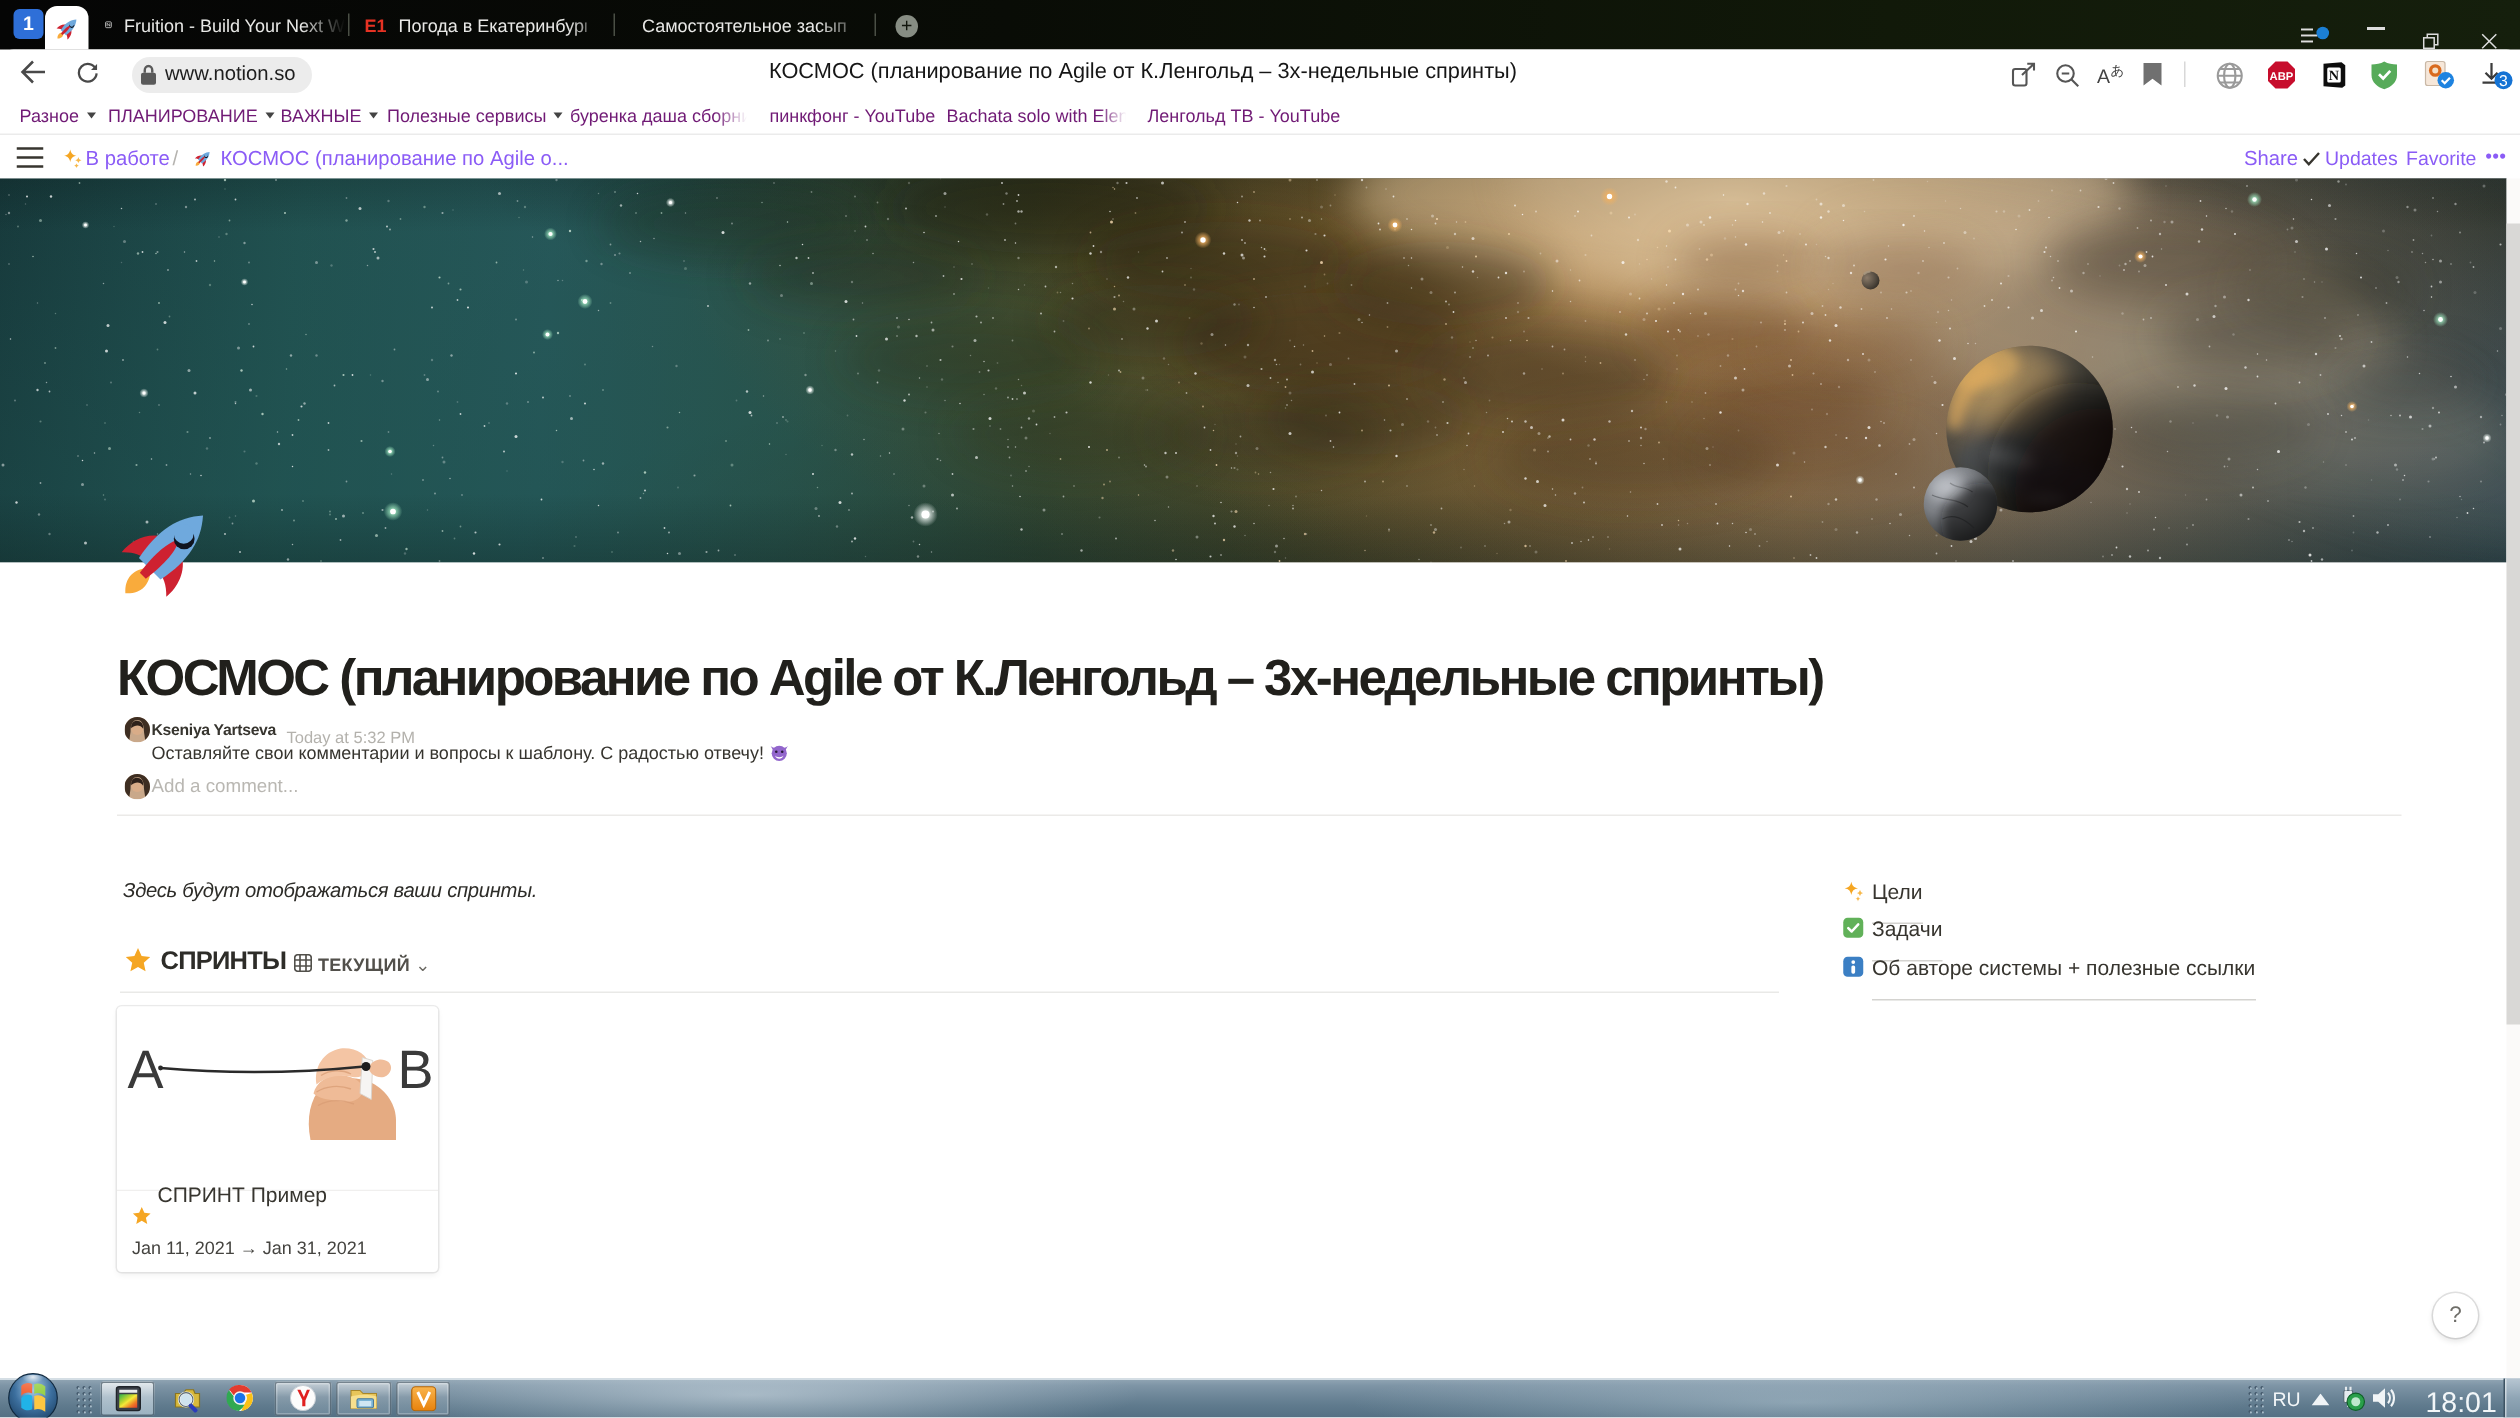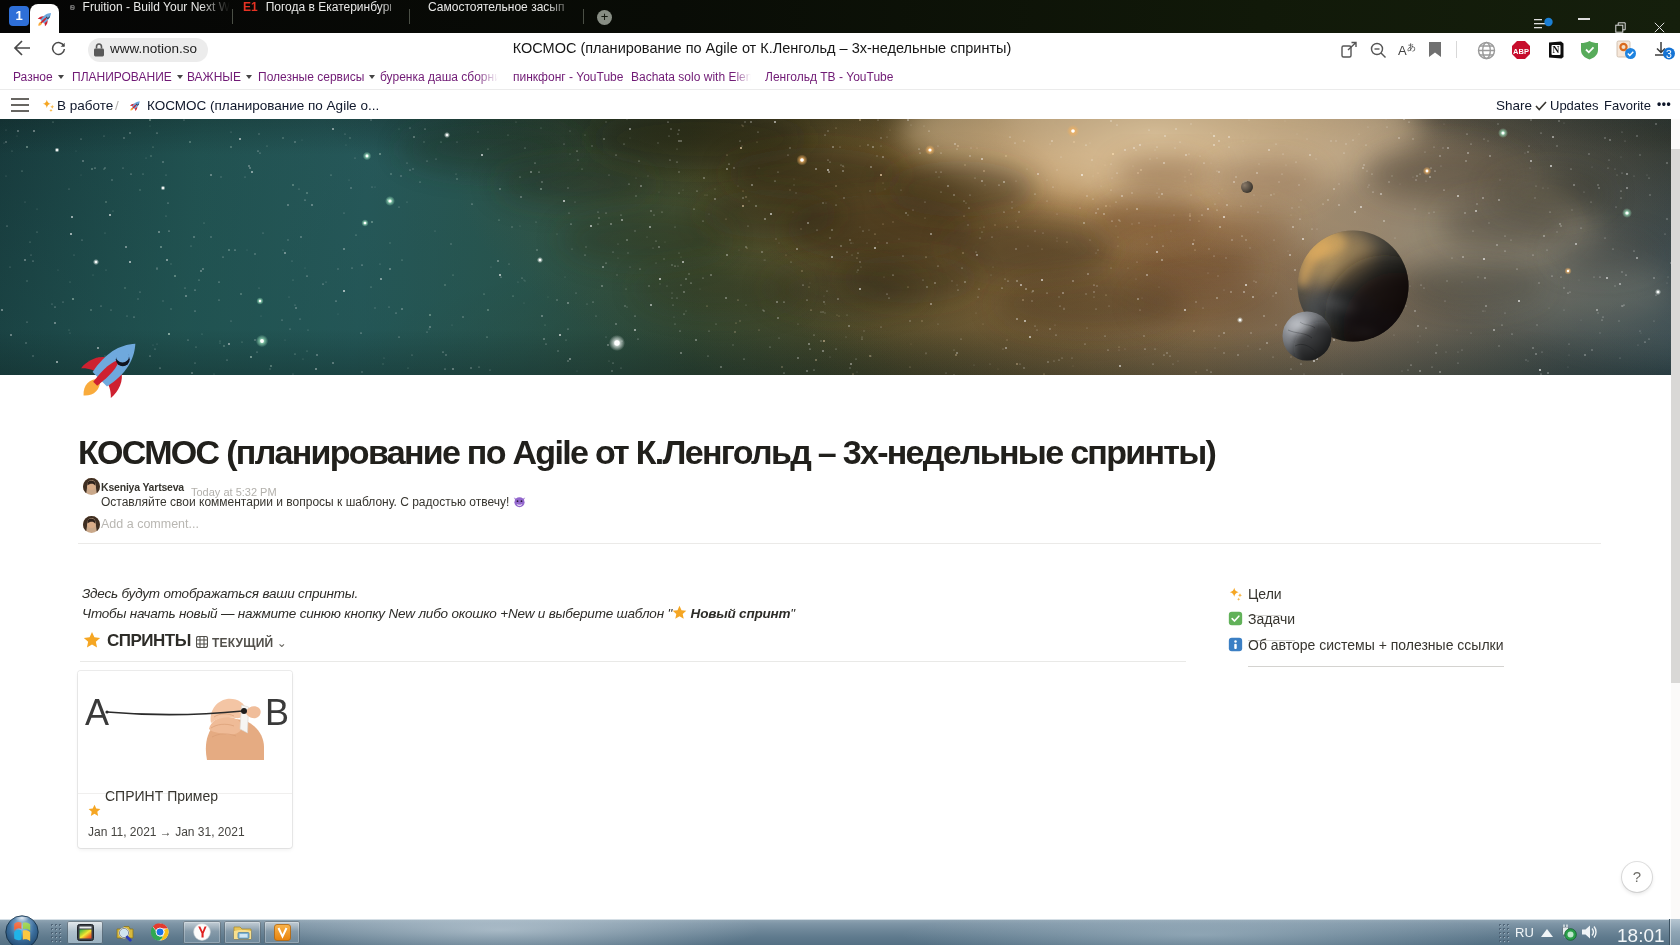--- a/index.html
+++ b/index.html
@@ -4,36 +4,36 @@
 *{margin:0;padding:0;box-sizing:border-box}
 html,body{width:1680px;height:945px;overflow:hidden}
 body{font-family:"Liberation Sans",sans-serif;background:#fff}
 #screen{position:absolute;left:0;top:0;width:1680px;height:945px;overflow:hidden}
 .abs{position:absolute}
 
 .tabbar{position:absolute;left:0;top:0;width:1680px;height:33px;
  background:linear-gradient(90deg,#050505 0%,#090c06 40%,#111909 75%,#151f0c 100%)}
 .pin1{position:absolute;left:9px;top:6px;width:20px;height:20px;border-radius:4px;background:#2e6fd8;color:#fff;font-size:13px;font-weight:bold;text-align:center;line-height:20px}
 .activetab{position:absolute;left:30px;top:4px;width:29px;height:29px;background:#fff;border-radius:8px 8px 0 0}
-.tab{position:absolute;top:0;height:33px;color:#e8e8e6;font-size:12px;display:flex;white-space:nowrap;overflow:hidden}
+.tab{position:absolute;top:0;height:33px;color:#e8e8e6;font-size:12px;display:flex;align-items:center;white-space:nowrap;overflow:hidden}
 .tabsep{position:absolute;top:9px;width:1px;height:15px;background:#4a4f45}
 .newtab{position:absolute;left:597px;top:10px;width:15px;height:15px;border-radius:50%;background:#878d83;color:#11150c;font-size:13px;line-height:14px;text-align:center}
 .wctl{position:absolute;top:0;height:33px;color:#ddd}
 
 .addrbar{position:absolute;left:0;top:33px;width:1680px;height:32px;background:#fff;border-radius:9px 9px 0 0}
 .urlpill{position:absolute;left:88px;top:38px;width:120px;height:24px;background:#ececec;border-radius:12px}
 .urltxt{position:absolute;left:110px;top:41px;font-size:13.5px;color:#1e1e1e}
 .pagetitle{position:absolute;left:0;top:40px;width:1524px;text-align:center;font-size:14.5px;color:#161616}
 
 .bookmarks{position:absolute;left:0;top:65px;width:1680px;height:25px;background:#fff;border-bottom:1px solid #ebebeb}
 .bm{position:absolute;top:70px;font-size:12px;color:#701a75;white-space:nowrap}
 .bmcaret{display:inline-block;width:0;height:0;border-left:3.5px solid transparent;border-right:3.5px solid transparent;border-top:4px solid #444;margin-left:5px;vertical-align:2px}
 
 .nnav{position:absolute;left:0;top:91px;width:1680px;height:28px;background:#fff;font-size:14px;color:#37352f}
-.ntxt{position:absolute;top:98px;font-size:14px;color:#0f172a;white-space:nowrap}
+.ntxt{position:absolute;top:98px;font-size:14px;color:#8b5cf6;white-space:nowrap}
 
 .cover{position:absolute;left:0;top:119px;width:1671px;height:256px;overflow:hidden;
 background:
  linear-gradient(0deg,rgba(12,28,26,0.3),rgba(0,0,0,0) 18%),
  linear-gradient(180deg,rgba(8,20,18,0.22),rgba(0,0,0,0) 14%),
  radial-gradient(230px 130px at 1155px 15px,rgba(242,212,166,0.95),rgba(224,180,124,0.45) 55%,rgba(0,0,0,0) 100%),
  radial-gradient(330px 200px at 1010px 60px,rgba(150,110,62,0.5),rgba(0,0,0,0) 100%),
  radial-gradient(420px 230px at 870px 40px,rgba(116,88,38,0.5),rgba(0,0,0,0) 100%),
  radial-gradient(500px 300px at 1280px 130px,rgba(160,120,80,0.45),rgba(0,0,0,0) 100%),
  radial-gradient(460px 280px at 1430px 80px,rgba(118,100,82,0.32),rgba(0,0,0,0) 100%),
@@ -1714,23 +1714,20 @@
       </svg></div>
 <div class="avatar" style="left:83px;top:516px"><svg width="17" height="17" viewBox="0 0 17 17">
         <rect width="17" height="17" fill="#c9a88a"></rect>
         <path d="M0 0 H17 V17 H14 L13 10 C13 4,11 2,8.5 2 C6 2,4 4,4 10 L3 17 H0Z" fill="#3e2e22"></path>
         <circle cx="8.5" cy="8" r="4" fill="#d9ac88"></circle>
         <path d="M4.5 7.5 C4 4,6.5 2.2,9 2.6 C11.8 3,12.8 5.5,12.4 7.8 C10.5 5,7 5.2,4.5 7.5Z" fill="#2e211a"></path>
       </svg></div>
 <div class="addcomment">Add a comment...</div>
 <div class="cdivider"></div>
 <div class="itline" style="top:586px">Здесь будут отображаться ваши спринты.</div>
-<div class="itline" style="top:605px">Чтобы начать новый — нажмите синюю кнопку New либо окошко +New и выберите шаблон "<svg width="15" height="15" viewBox="0 0 36 36" style="vertical-align:-2px">
-        <use href="#starg"></use>
-      </svg>&nbsp;<b>Новый спринт</b>"</div>
 <svg class="abs" style="left:83px;top:631px" width="18" height="18" viewBox="0 0 36 36">
       <use href="#starg"></use>
     </svg>
 <div class="sprhead">СПРИНТЫ</div>
 <svg class="abs" style="left:196px;top:636px" width="12" height="12" viewBox="0 0 12 12">
       <rect x="0.5" y="0.5" width="11" height="11" rx="2" fill="none" stroke="#52504b" stroke-width="1.1"></rect>
       <path d="M0.5 4 H11.5 M0.5 8 H11.5 M4 0.5 V11.5 M8 0.5 V11.5" stroke="#52504b" stroke-width="1.1"></path>
     </svg>
 <div class="viewsel">ТЕКУЩИЙ <span style="font-weight:normal;color:#6a6862">⌄</span></div>
 <div class="sprrule"></div>

